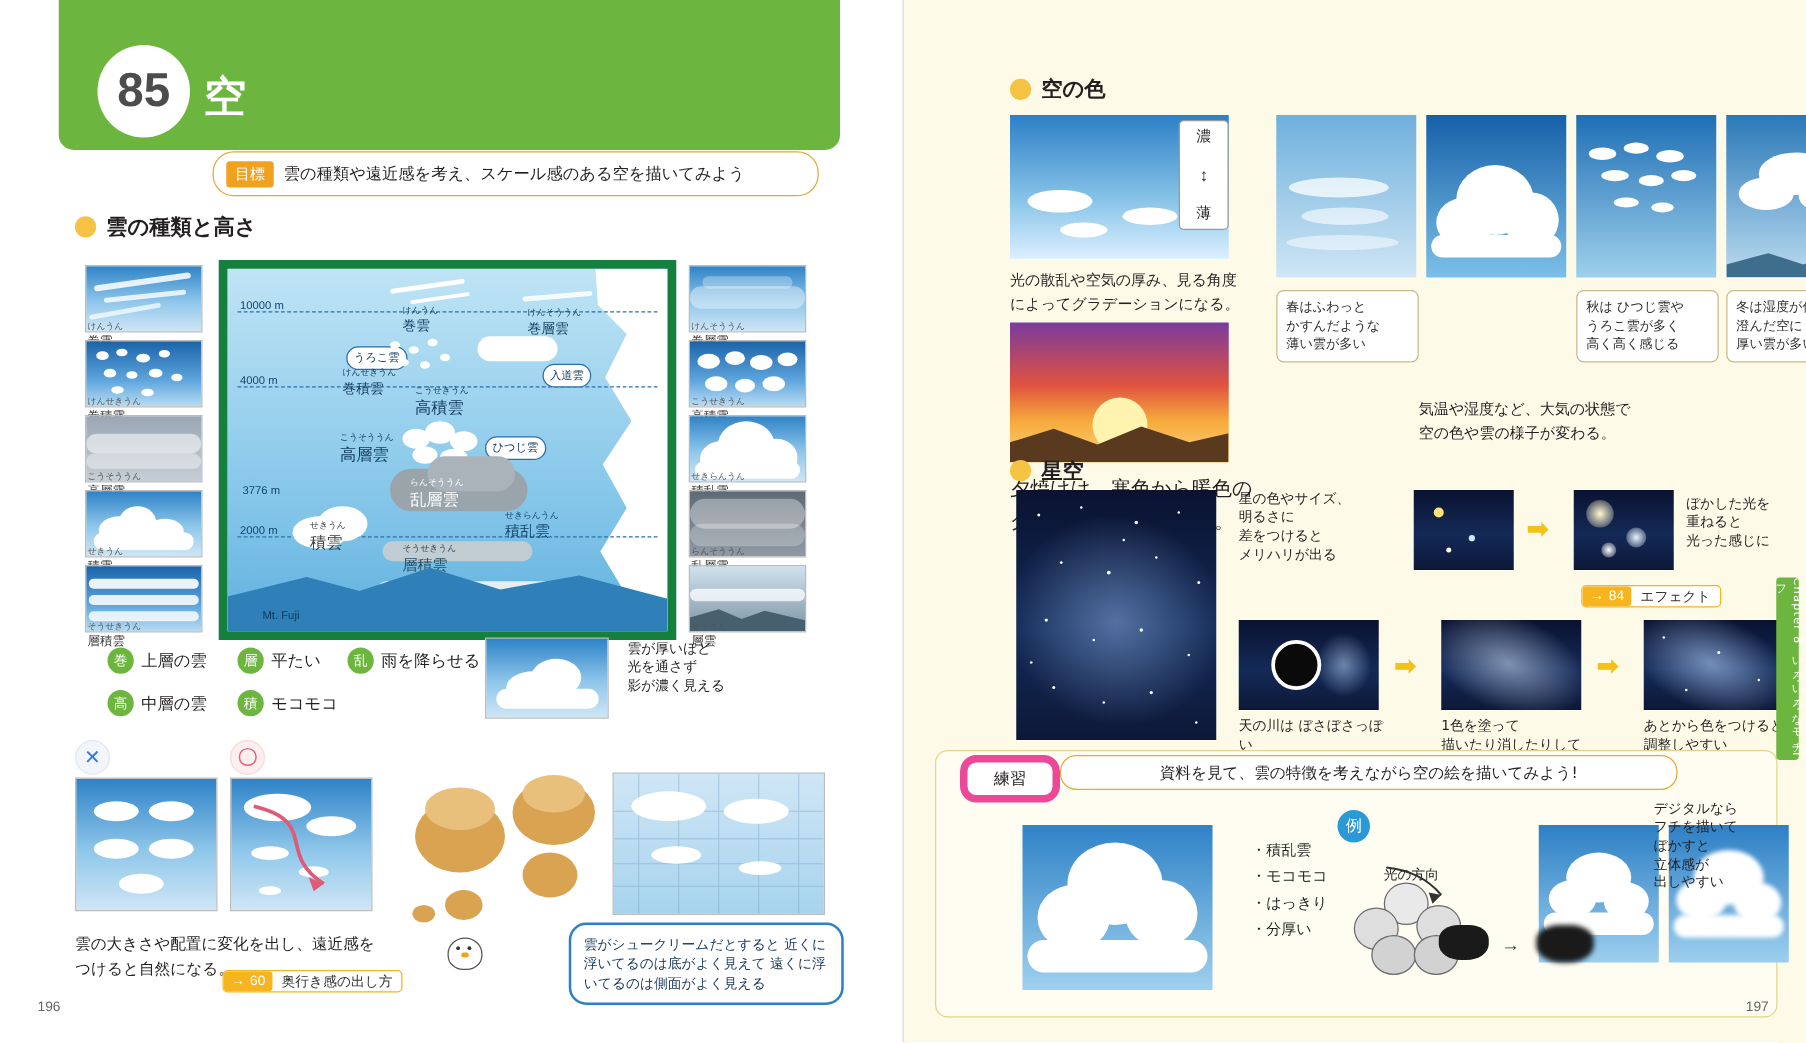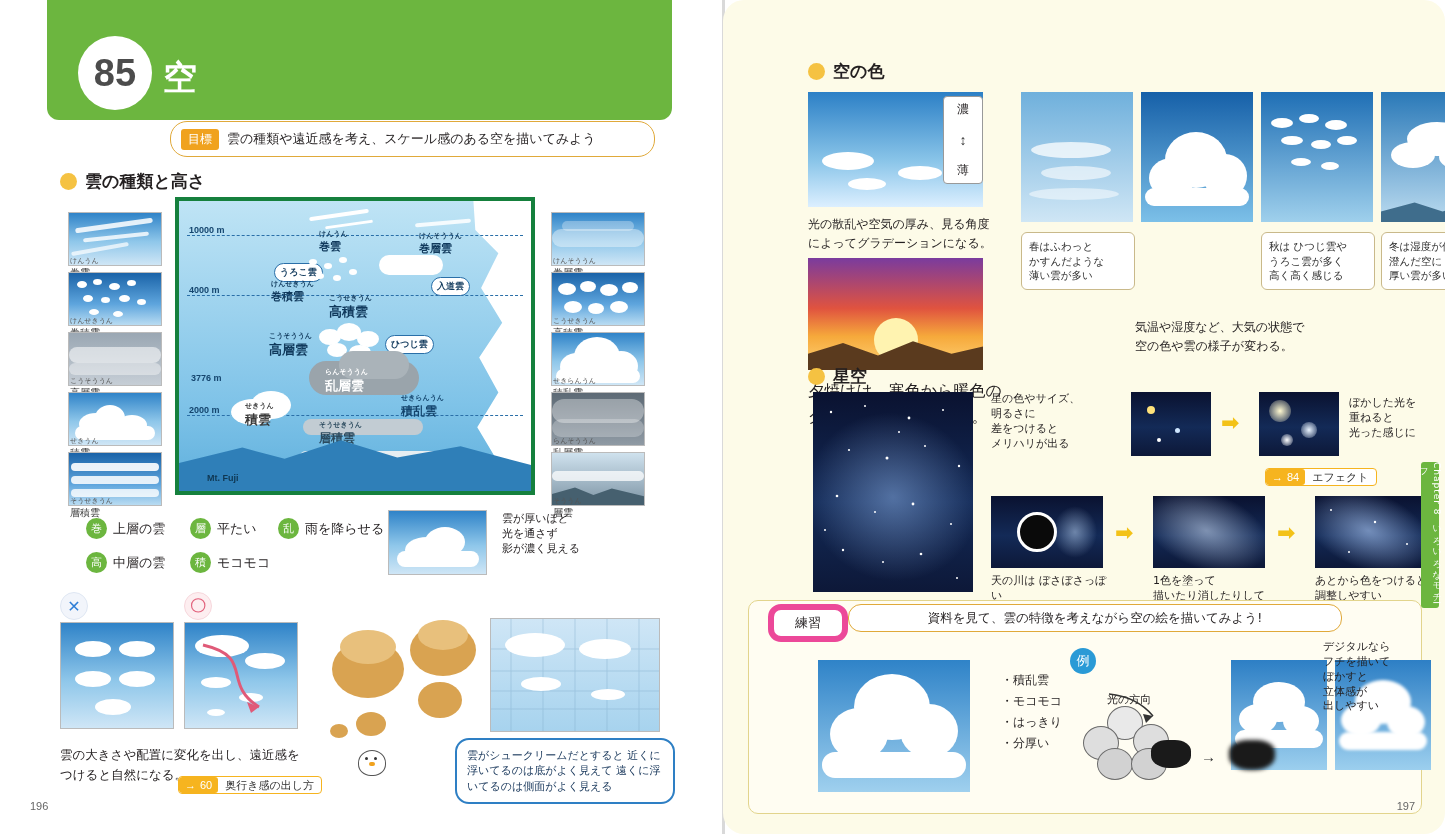--- a/index.html
+++ b/index.html
@@ -4,21 +4,21 @@
 <style>
   html,body{margin:0;padding:0;}
   body{
     width:1445px;height:834px;overflow:hidden;
     font-family:"Liberation Sans","DejaVu Sans",sans-serif;
     background:#ffffff;color:#231f20;
   }
   .page{position:relative;width:1445px;height:834px;}
   .leaf{position:absolute;top:0;height:834px;}
   .leaf-left{left:0;width:723px;background:#ffffff;}
-  .leaf-right{left:723px;width:722px;background:#fdfbe8;border-radius:21px;}
+  .leaf-right{left:723px;width:722px;background:#fdfbe8;}
   .gutter{position:absolute;left:722px;top:0;width:3px;height:834px;background:#d9d9d9;}
   .jp{font-family:"DejaVu Sans","Liberation Sans",sans-serif;}
   .hand{font-family:"DejaVu Sans","Liberation Sans",sans-serif;font-size:11px;line-height:1.35;color:#231f20;}
   .sky{background:linear-gradient(#2f83c8,#8fc7ea 55%,#cfe6f6);}
   .sky2{background:linear-gradient(#1a63a8,#5ea5dd 60%,#b9dcf2);}
   .night{background:linear-gradient(#0a1230,#132a57 55%,#0d1838);}
   .cloud{position:absolute;background:#ffffff;border-radius:50%;}
   .thumb{position:absolute;overflow:hidden;}
 
   
@@ -26,21 +26,21 @@
   .num-circle{position:absolute;left:78px;top:36px;width:74px;height:74px;border-radius:50%;background:#fff;display:flex;align-items:center;justify-content:center;}
   .num-circle span{font-size:38px;font-weight:bold;color:#4c4c4c;}
   .chapter-title{position:absolute;left:163px;top:55px;font-size:34px;color:#ffffff;font-weight:bold;}
   .goal-box{position:absolute;left:170px;top:121px;width:483px;height:34px;background:#ffffff;border:1px solid #e0a93a;border-radius:17px;display:flex;align-items:center;}
   .goal-tag{margin-left:10px;background:#f0a21e;color:#fff;font-size:12px;padding:2px 7px;border-radius:3px;}
   .goal-text{margin-left:8px;font-size:13px;}
 
   .sec-head{position:absolute;display:flex;align-items:center;font-size:17px;font-weight:bold;}
   .sec-dot{width:17px;height:17px;border-radius:50%;background:#f5c242;margin-right:8px;}
 
-  .diagram{position:absolute;left:175px;top:197px;width:352px;height:290px;border:4px solid #15803d;background:#bfe0f2;overflow:hidden;font-weight:bold;}
+  .diagram{position:absolute;left:175px;top:208px;width:352px;height:290px;border:7px solid #15803d;background:#bfe0f2;overflow:hidden;}
   .dg-sky{position:absolute;left:0;top:0;width:100%;height:100%;background:linear-gradient(#bfe4f5,#7fc3e8 70%,#5fb0dd);}
   .dg-line{position:absolute;left:8px;right:8px;border-top:1px dashed #2a6fa8;}
   .dg-lab{position:absolute;font-size:9px;color:#14456e;}
   .dg-name{position:absolute;font-size:11px;color:#10395c;}
   .dg-name small{display:block;font-size:7px;}
   .dg-bubble{position:absolute;background:#fff;border:1px solid #2a6fa8;border-radius:10px;font-size:9px;padding:2px 5px;color:#10395c;}
   .mtn{position:absolute;bottom:0;left:0;width:100%;height:62px;background:#2f7fb8;clip-path:polygon(0 100%,0 55%,18% 30%,30% 48%,46% 18%,62% 46%,80% 28%,100% 58%,100% 100%);}
 
   .side-thumb{position:absolute;width:92px;height:52px;border:1px solid #bbb;overflow:hidden;}
   .side-cap{position:absolute;font-size:10px;color:#333;}

